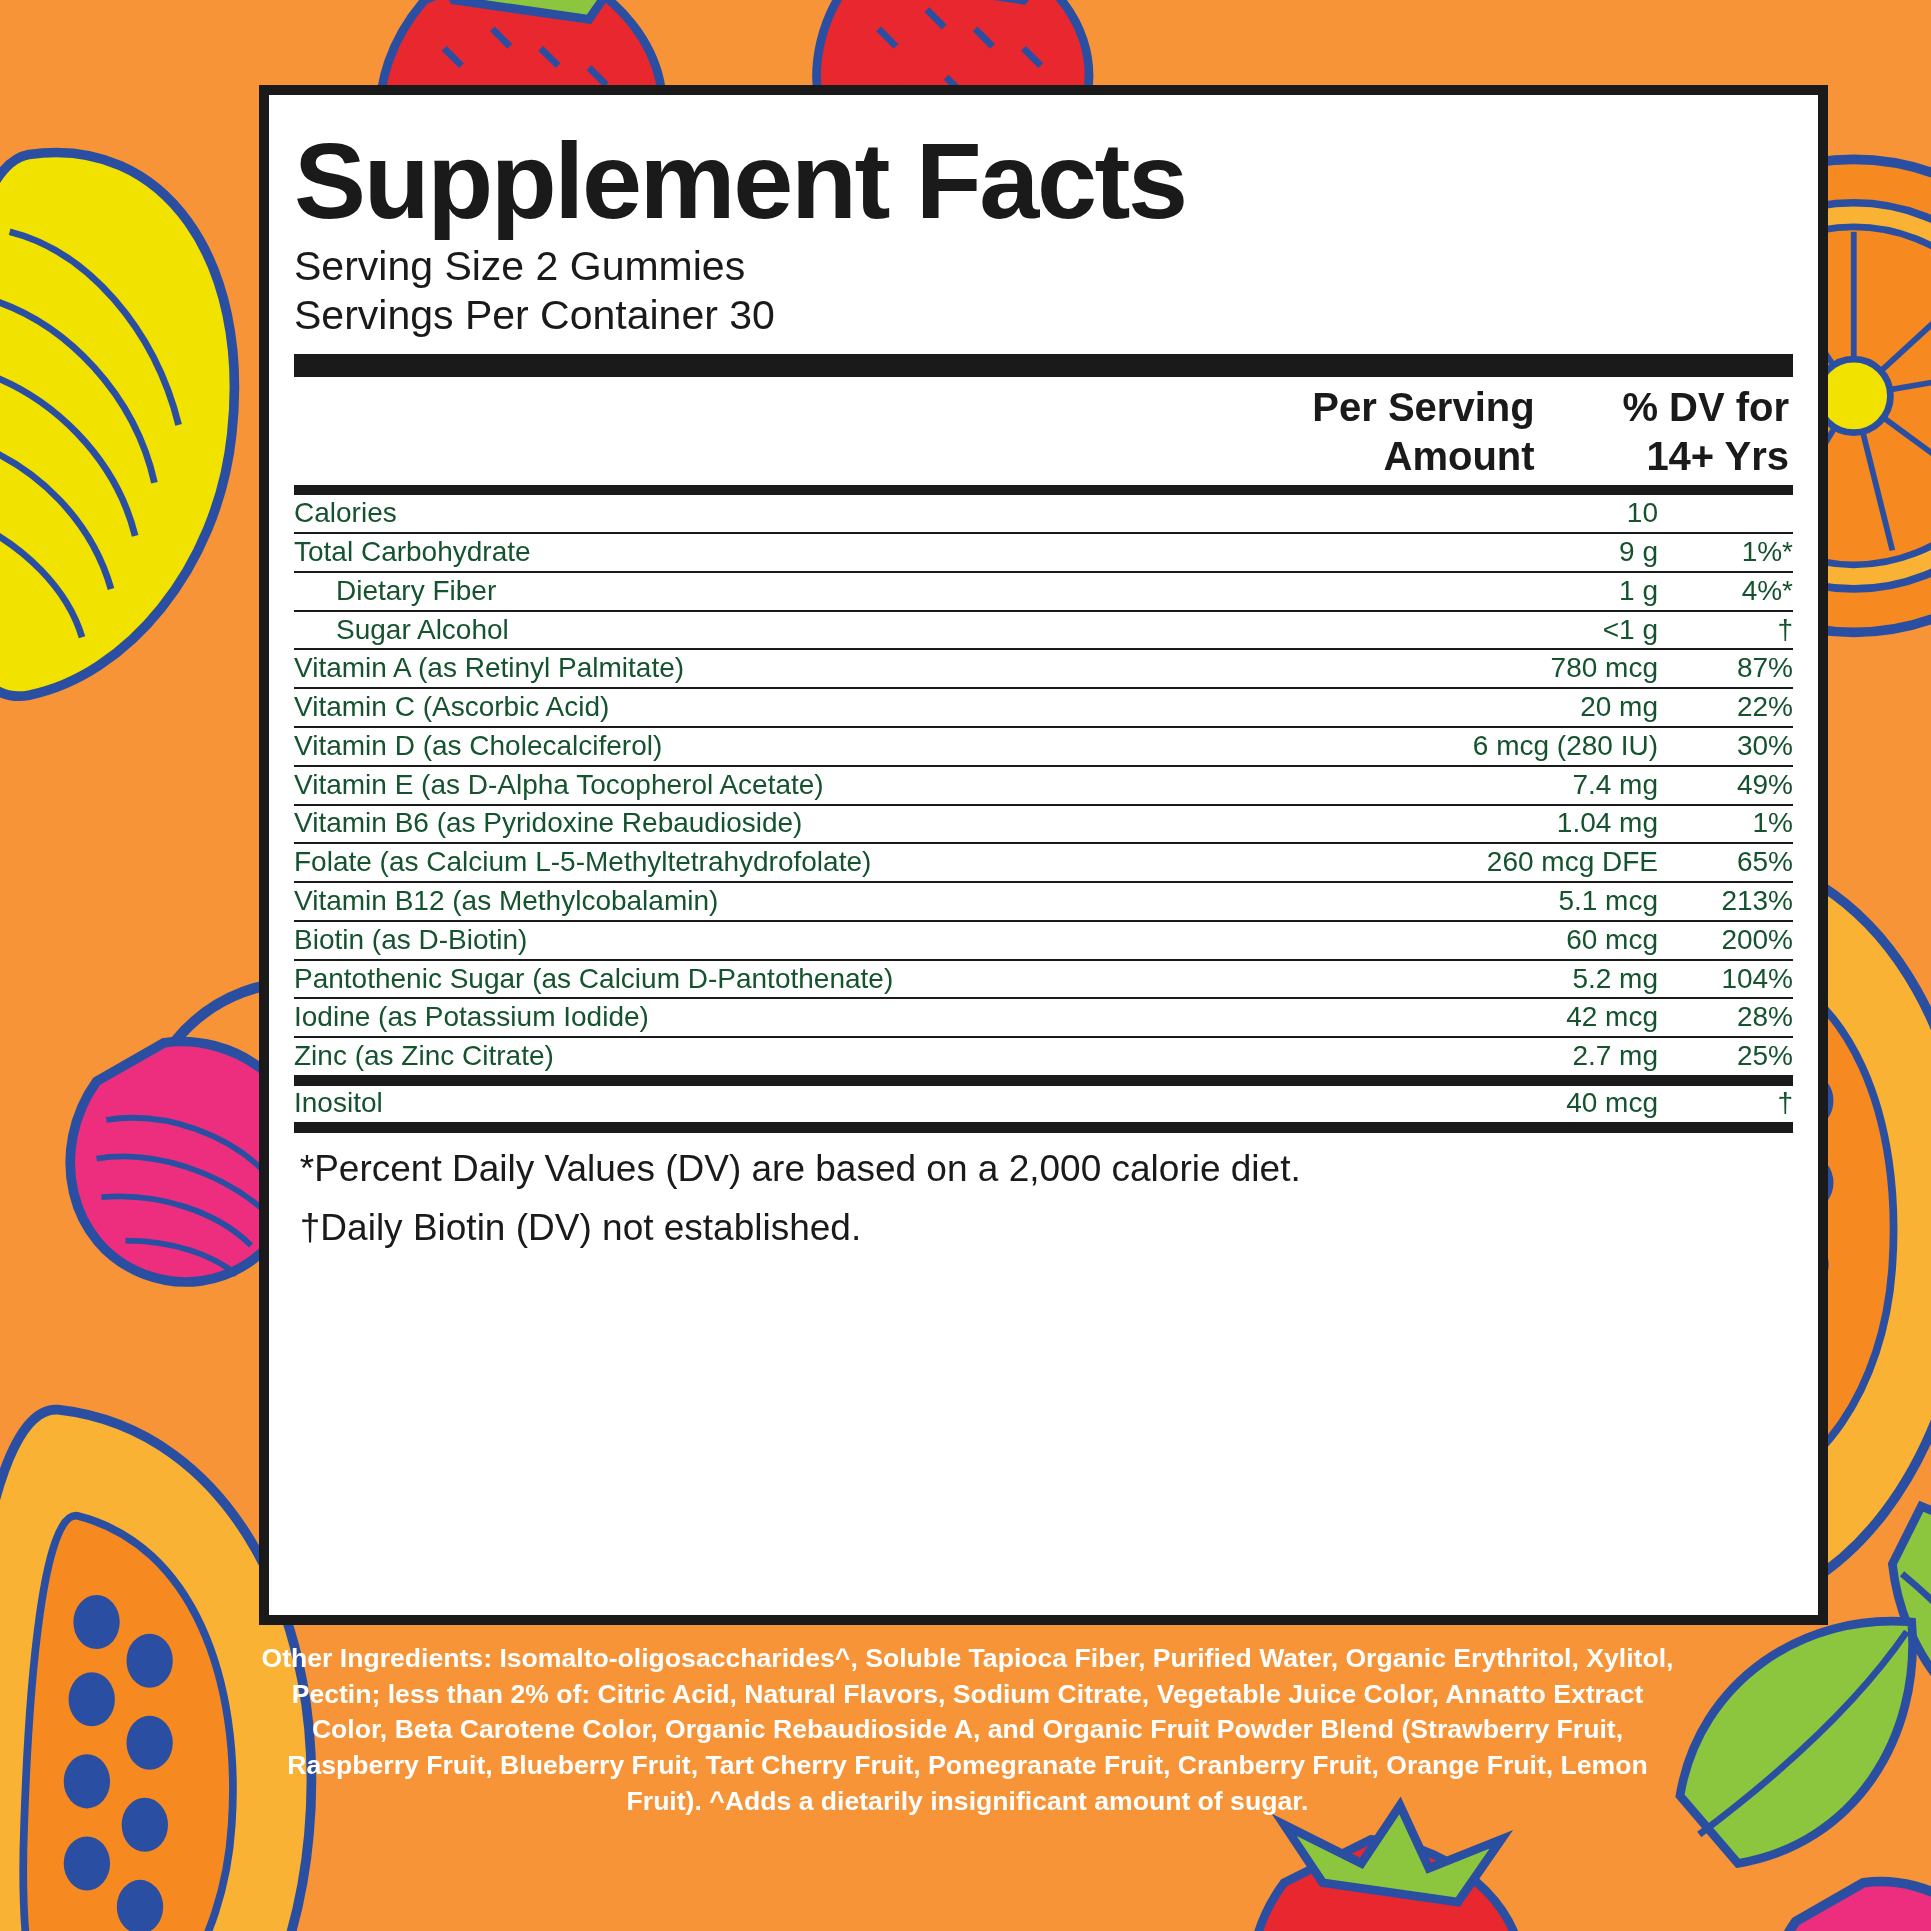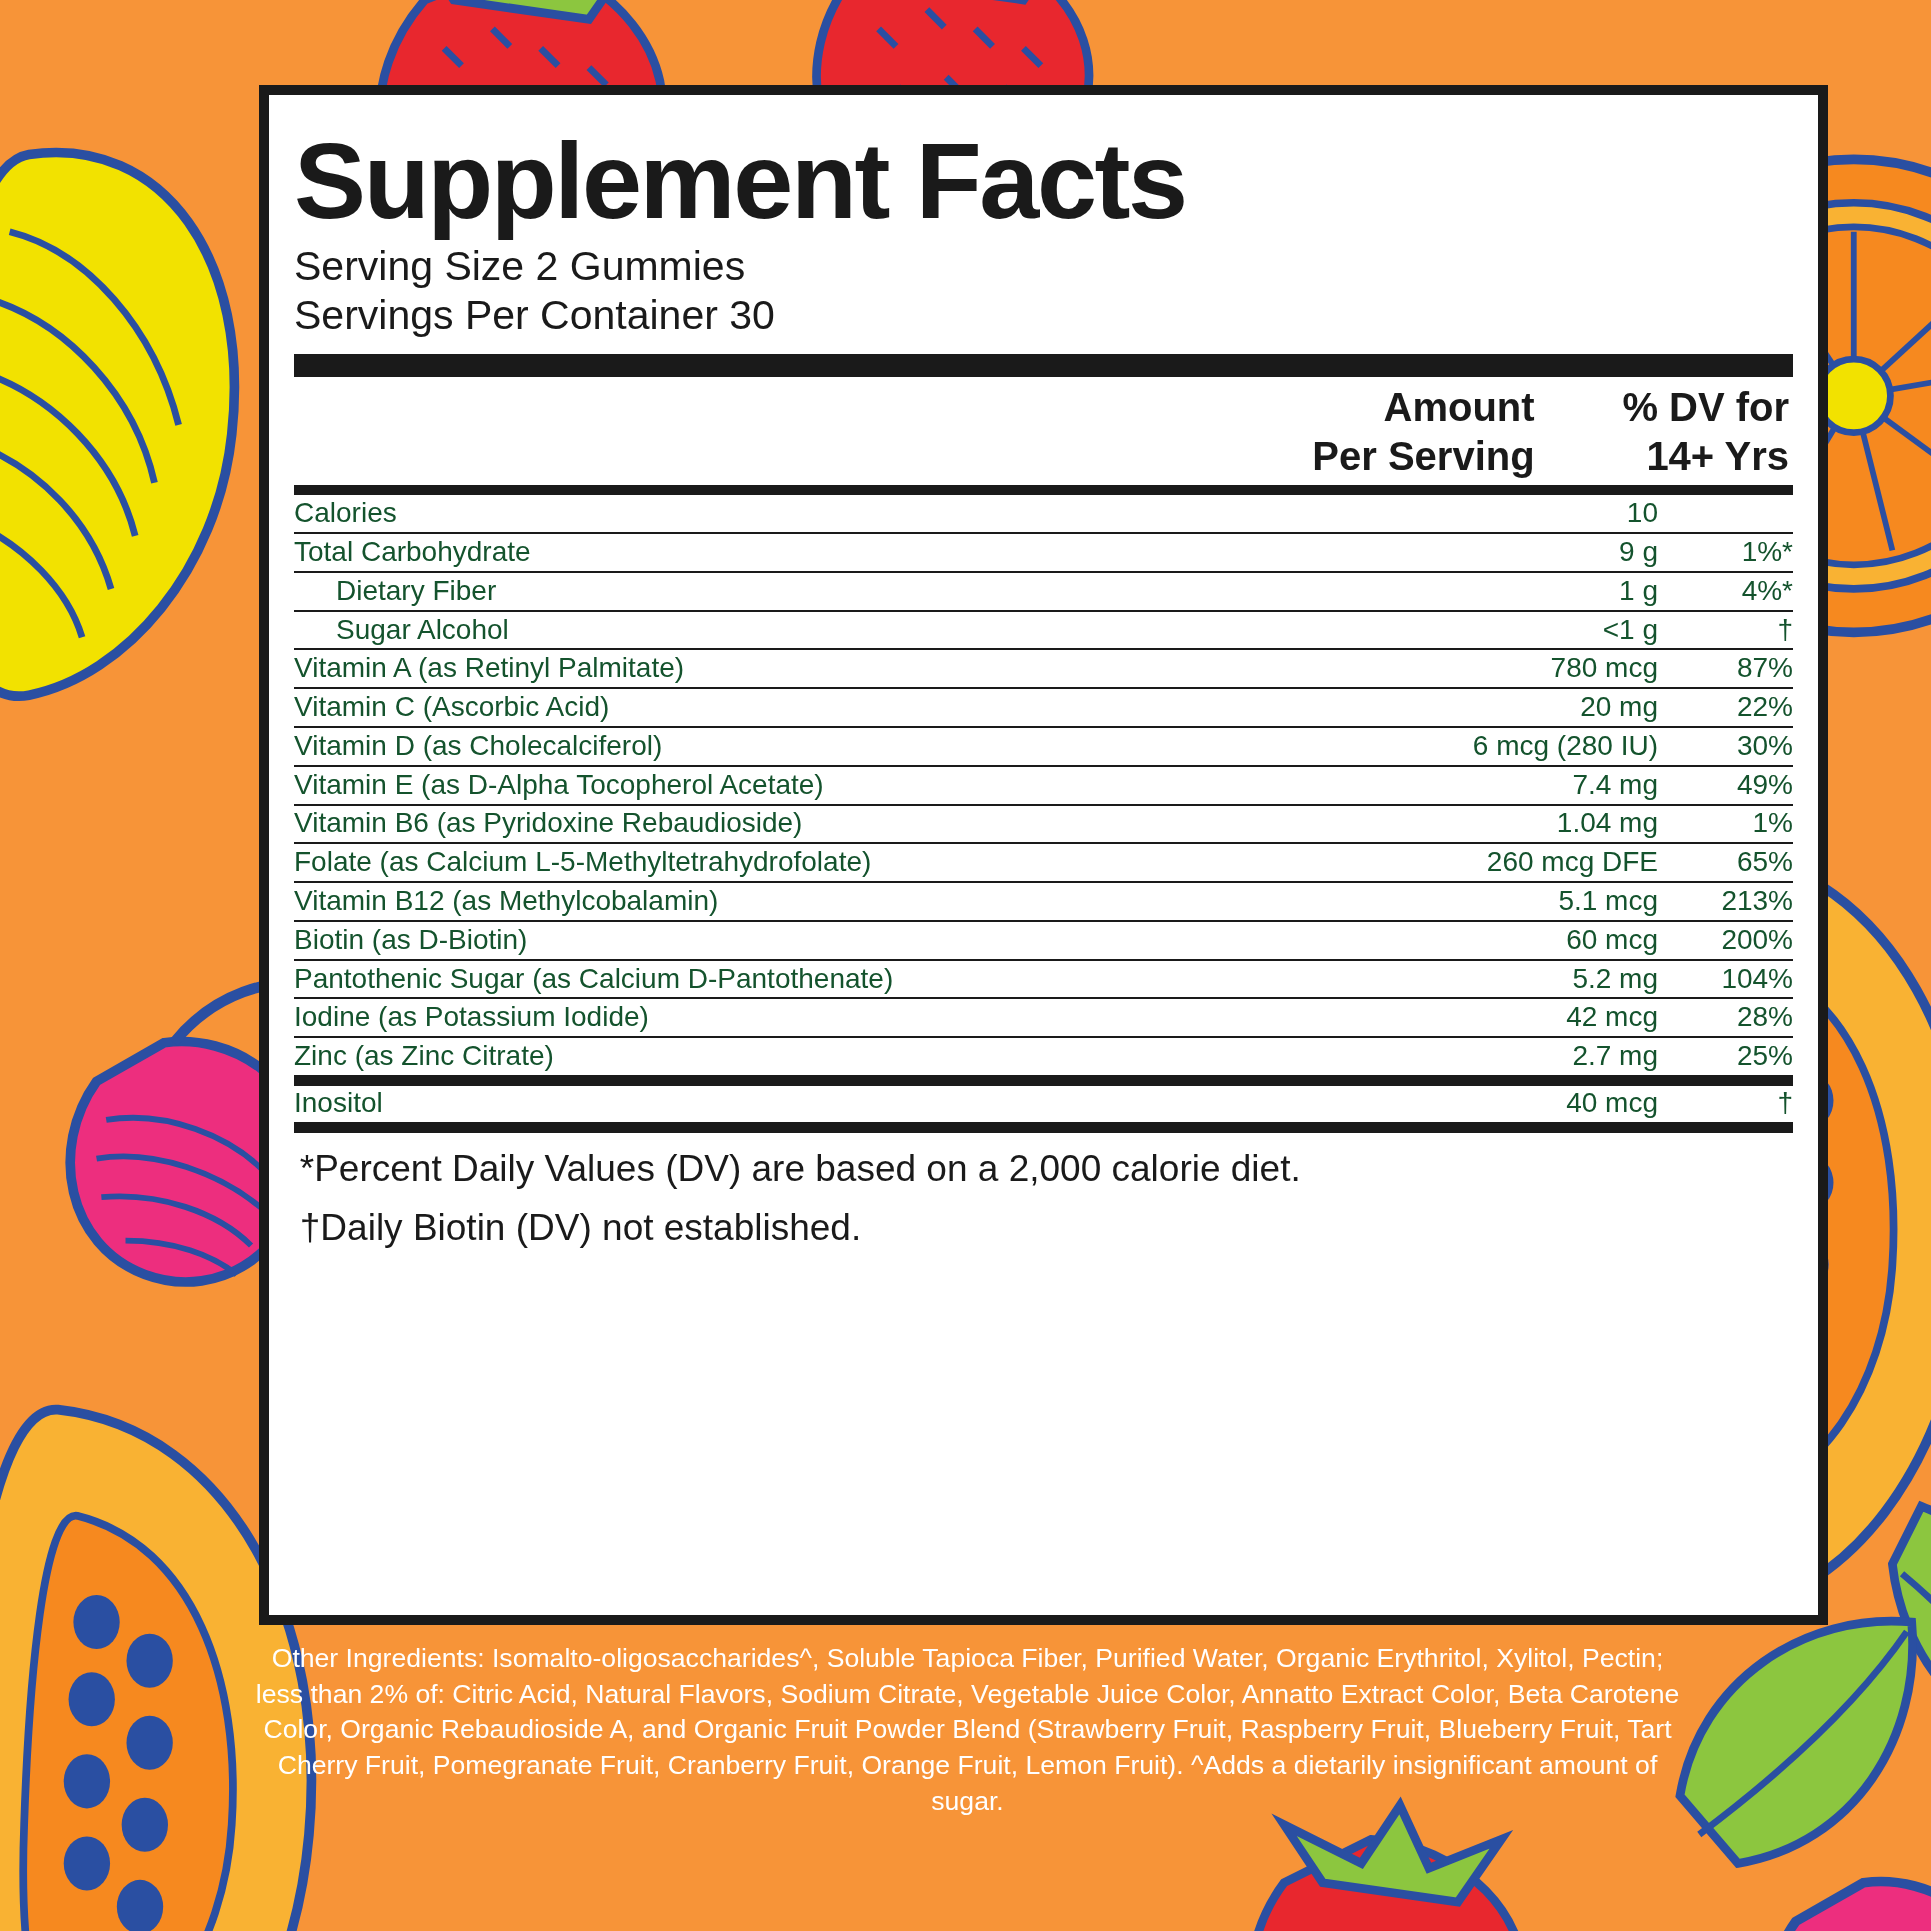--- a/index.html
+++ b/index.html
@@ -116,21 +116,21 @@
 
   
   #other-ingredients {
     position: absolute;
     left: 253px;
     top: 1641px;
     width: 1429px;
     text-align: center;
     color: #ffffff;
     font-size: 26.6px;
-    font-weight: normal;
+    font-weight: bold;
     line-height: 1.34;
     z-index: 3;
     font-family: "Liberation Sans", sans-serif;
   }
 </style>
 </head>
 <body>
 
 <svg id="fruit-bg" viewBox="0 0 2000 2000" xmlns="http://www.w3.org/2000/svg">
   <rect x="0" y="0" width="2000" height="2000" fill="#F79438"></rect>
@@ -264,22 +264,22 @@
 
     <div id="sf-title">Supplement Facts</div>
 
     <div class="serving-line">Serving Size 2 Gummies</div>
     <div class="serving-line">Servings Per Container 30</div>
 
     <div class="rule-thick"></div>
 
     <div class="hdr-wrap">
       <div class="hdr-col amount-col">
+        <div>Per Serving</div>
         <div>Amount</div>
-        <div>Per Serving</div>
       </div>
       <div class="hdr-col dv-col">
         <div>% DV for</div>
         <div>14+ Yrs</div>
       </div>
     </div>
 
     <div class="rule-med"></div>
 
     <table class="facts">

